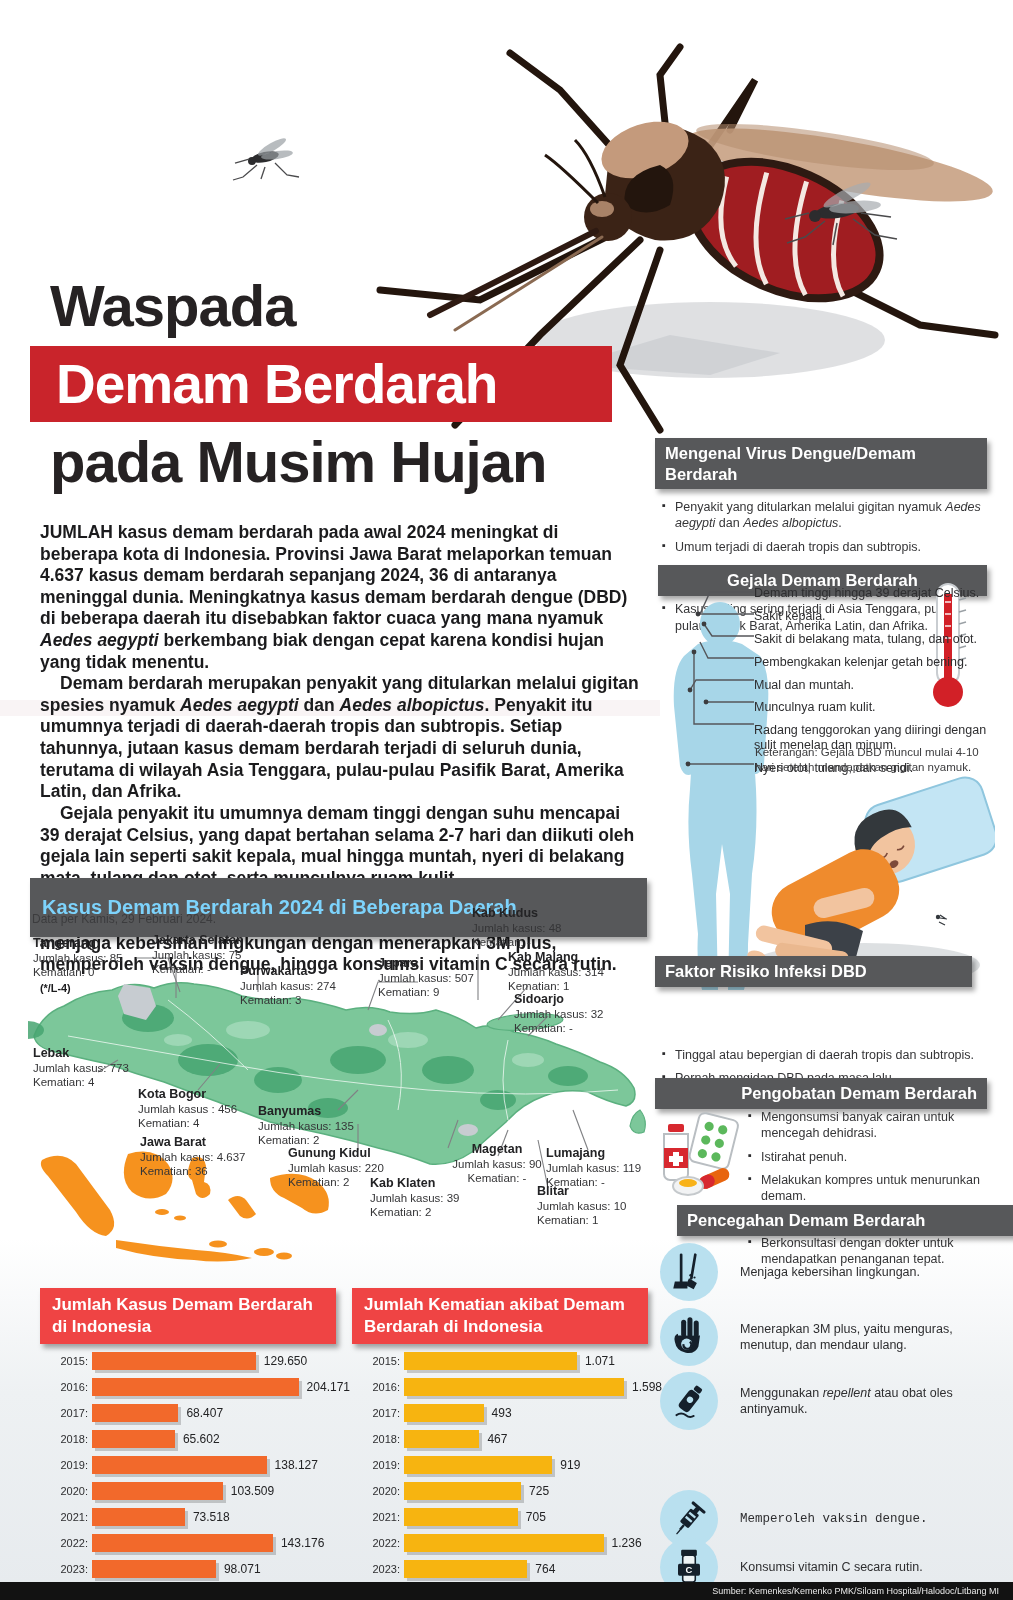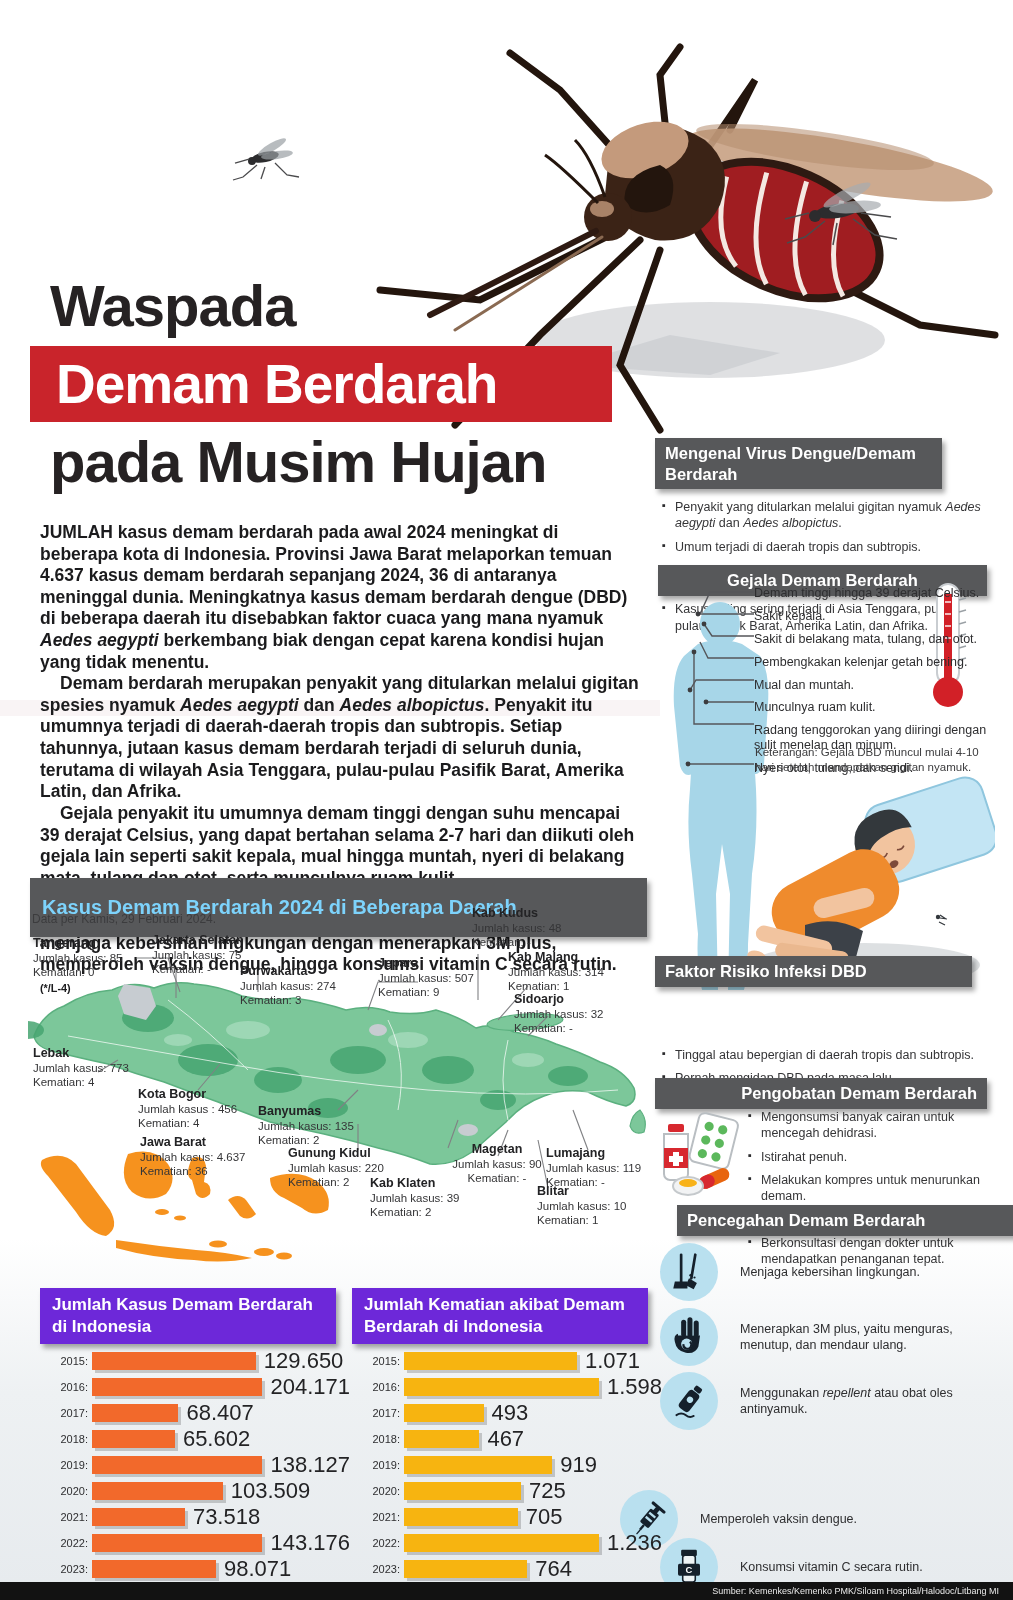--- a/index.html
+++ b/index.html
@@ -45,28 +45,28 @@
 
   
   .map-head { left:30px; top:878px; width:617px; background:#57585a; color:#7dd3fc; font-weight:bold;
               font-size:20px; padding:18px 12px; box-shadow:3px 4px 5px rgba(0,0,0,0.35); }
   .map-date { left:32px; top:912px; font-size:12px; color:#3c3c3e; }
   .map-label { position:absolute; line-height:1.22; }
   .map-label .nm { font-size:12.5px; font-weight:bold; color:#232325; }
   .map-label .ln { font-size:11.5px; color:#353537; }
 
   
-  .chart-head { position:absolute; width:296px; background:#6d28d9; color:#fff; font-weight:bold;
+  .chart-head { position:absolute; width:296px; background:#ef4444; color:#fff; font-weight:bold;
                 font-size:17px; line-height:1.3; padding:6px 12px; box-shadow:3px 4px 5px rgba(0,0,0,0.35); }
   .chart { position:absolute; width:310px; }
   .crow { display:flex; align-items:center; height:26px; }
   .yr { width:48px; text-align:right; font-size:11px; color:#2e2e30; flex:0 0 48px; }
   .track { flex:1; display:flex; align-items:center; margin-left:4px; }
   .cbar { height:18px; background:var(--bar,#f2692b); box-shadow:3px 3px 0 rgba(0,0,0,0.18); }
-  .val { font-size:22px; color:#232325; margin-left:8px; white-space:nowrap; }
+  .val { font-size:12px; color:#232325; margin-left:8px; white-space:nowrap; }
 
   
   .footer-bar { position:absolute; left:0; top:1582px; width:1013px; height:18px; background:#121212;
                 display:flex; align-items:center; justify-content:flex-end; }
   .footer-bar span { color:#e9e9e9; font-size:9px; padding-right:14px; }
 
   .it { font-style:italic; }
   svg { display:block; }
 </style>
 </head>
@@ -144,21 +144,21 @@
   </div>
   <div class="abs t3">pada Musim Hujan</div>
 
   <div class="abs intro">
     <p><span>JUMLAH kasus demam berdarah pada awal 2024 meningkat di beberapa kota di Indonesia. Provinsi Jawa Barat melaporkan temuan 4.637 kasus demam berdarah sepanjang 2024, 36 di antaranya meninggal dunia. Meningkatnya kasus demam berdarah dengue (DBD) di beberapa daerah itu disebabkan faktor cuaca yang mana nyamuk </span><span class="it">Aedes aegypti</span><span> berkembang biak dengan cepat karena kondisi hujan yang tidak menentu.</span></p>
     <p><span>Demam berdarah merupakan penyakit yang ditularkan melalui gigitan spesies nyamuk </span><span class="it">Aedes aegypti</span><span> dan </span><span class="it">Aedes albopictus</span><span>. Penyakit itu umumnya terjadi di daerah-daerah tropis dan subtropis. Setiap tahunnya, jutaan kasus demam berdarah terjadi di seluruh dunia, terutama di wilayah Asia Tenggara, pulau-pulau Pasifik Barat, Amerika Latin, dan Afrika.</span></p>
     <p><span>Gejala penyakit itu umumnya demam tinggi dengan suhu mencapai 39 derajat Celsius, yang dapat bertahan selama 2-7 hari dan diikuti oleh gejala lain seperti sakit kepala, mual hingga muntah, nyeri di belakang mata, tulang dan otot, serta munculnya ruam kulit.</span></p>
     <p><span>Beberapa langkah-langkah pencegahan untuk meminimalkan penyebaran DBD pun dapat dilakukan. Langkah-langkah tersebut dari menjaga kebersihan lingkungan dengan menerapkan 3M plus, memperoleh vaksin dengue, hingga konsumsi vitamin C secara rutin. </span><span class="s">(*/L-4)</span></p>
   </div>
 
-  <div class="abs sec-head" style="left:655px; top:438px; width:287px;">Mengenal Virus Dengue/Demam Berdarah</div>
+  <div class="abs sec-head" style="left:655px; top:438px; width:332px;">Mengenal Virus Dengue/Demam Berdarah</div>
   <ul class="abs bullets" style="left:662px; top:492px; width:325px;">
 
   <li><span>Penyakit yang ditularkan melalui gigitan nyamuk </span><span class="it">Aedes aegypti</span><span> dan </span><span class="it">Aedes albopictus</span><span>.</span></li>
       <li><span>Umum terjadi di daerah tropis dan subtropis.</span></li>
       <li><span>Jutaan kasus demam berdarah terjadi di seluruh dunia setiap tahunnya.</span></li>
       <li><span>Kasus paling sering terjadi di Asia Tenggara, pulau-pulau Pasifik Barat, Amerika Latin, dan Afrika.</span></li>
     </ul>
 
   <div class="abs sec-head" style="left:658px; top:565px; width:329px; text-align:center;">Gejala Demam Berdarah</div>
 
@@ -331,21 +331,21 @@
           <rect x="23" y="6" width="10" height="7" rx="2" fill="#15202b"></rect>
           <circle cx="28" cy="26" r="4" fill="#b9e0ef"></circle>
         </g>
         <path d="M12,46 q6,-4 12,0 q5,4 10,1" stroke="#15202b" stroke-width="2.4" fill="none" stroke-linecap="round"></path>
       </svg>
     </div>
     <div class="prev-text"><span>Menggunakan </span><span class="it">repellent</span><span> atau obat oles antinyamuk.</span></div>
   </div>
 
 
-  <div class="prev-item" style="left:620px; top:1490px;">
+  <div class="prev-item" style="left:660px; top:1490px;font-family:Liberation Mono, monospace;">
     <div class="prev-circle">
       <svg width="44" height="44" viewBox="0 0 56 56">
         <g transform="rotate(40 28 28)" fill="#15202b">
           <rect x="21" y="16" width="14" height="22" rx="2"></rect>
           <rect x="25" y="10" width="6" height="7"></rect>
           <rect x="17" y="7" width="22" height="4" rx="2"></rect>
           <rect x="26.5" y="38" width="3" height="8"></rect>
           <rect x="27.5" y="46" width="1.6" height="7"></rect>
           <rect x="23" y="20" width="10" height="3" fill="#b9e0ef"></rect>
           <rect x="23" y="27" width="10" height="3" fill="#b9e0ef"></rect>

